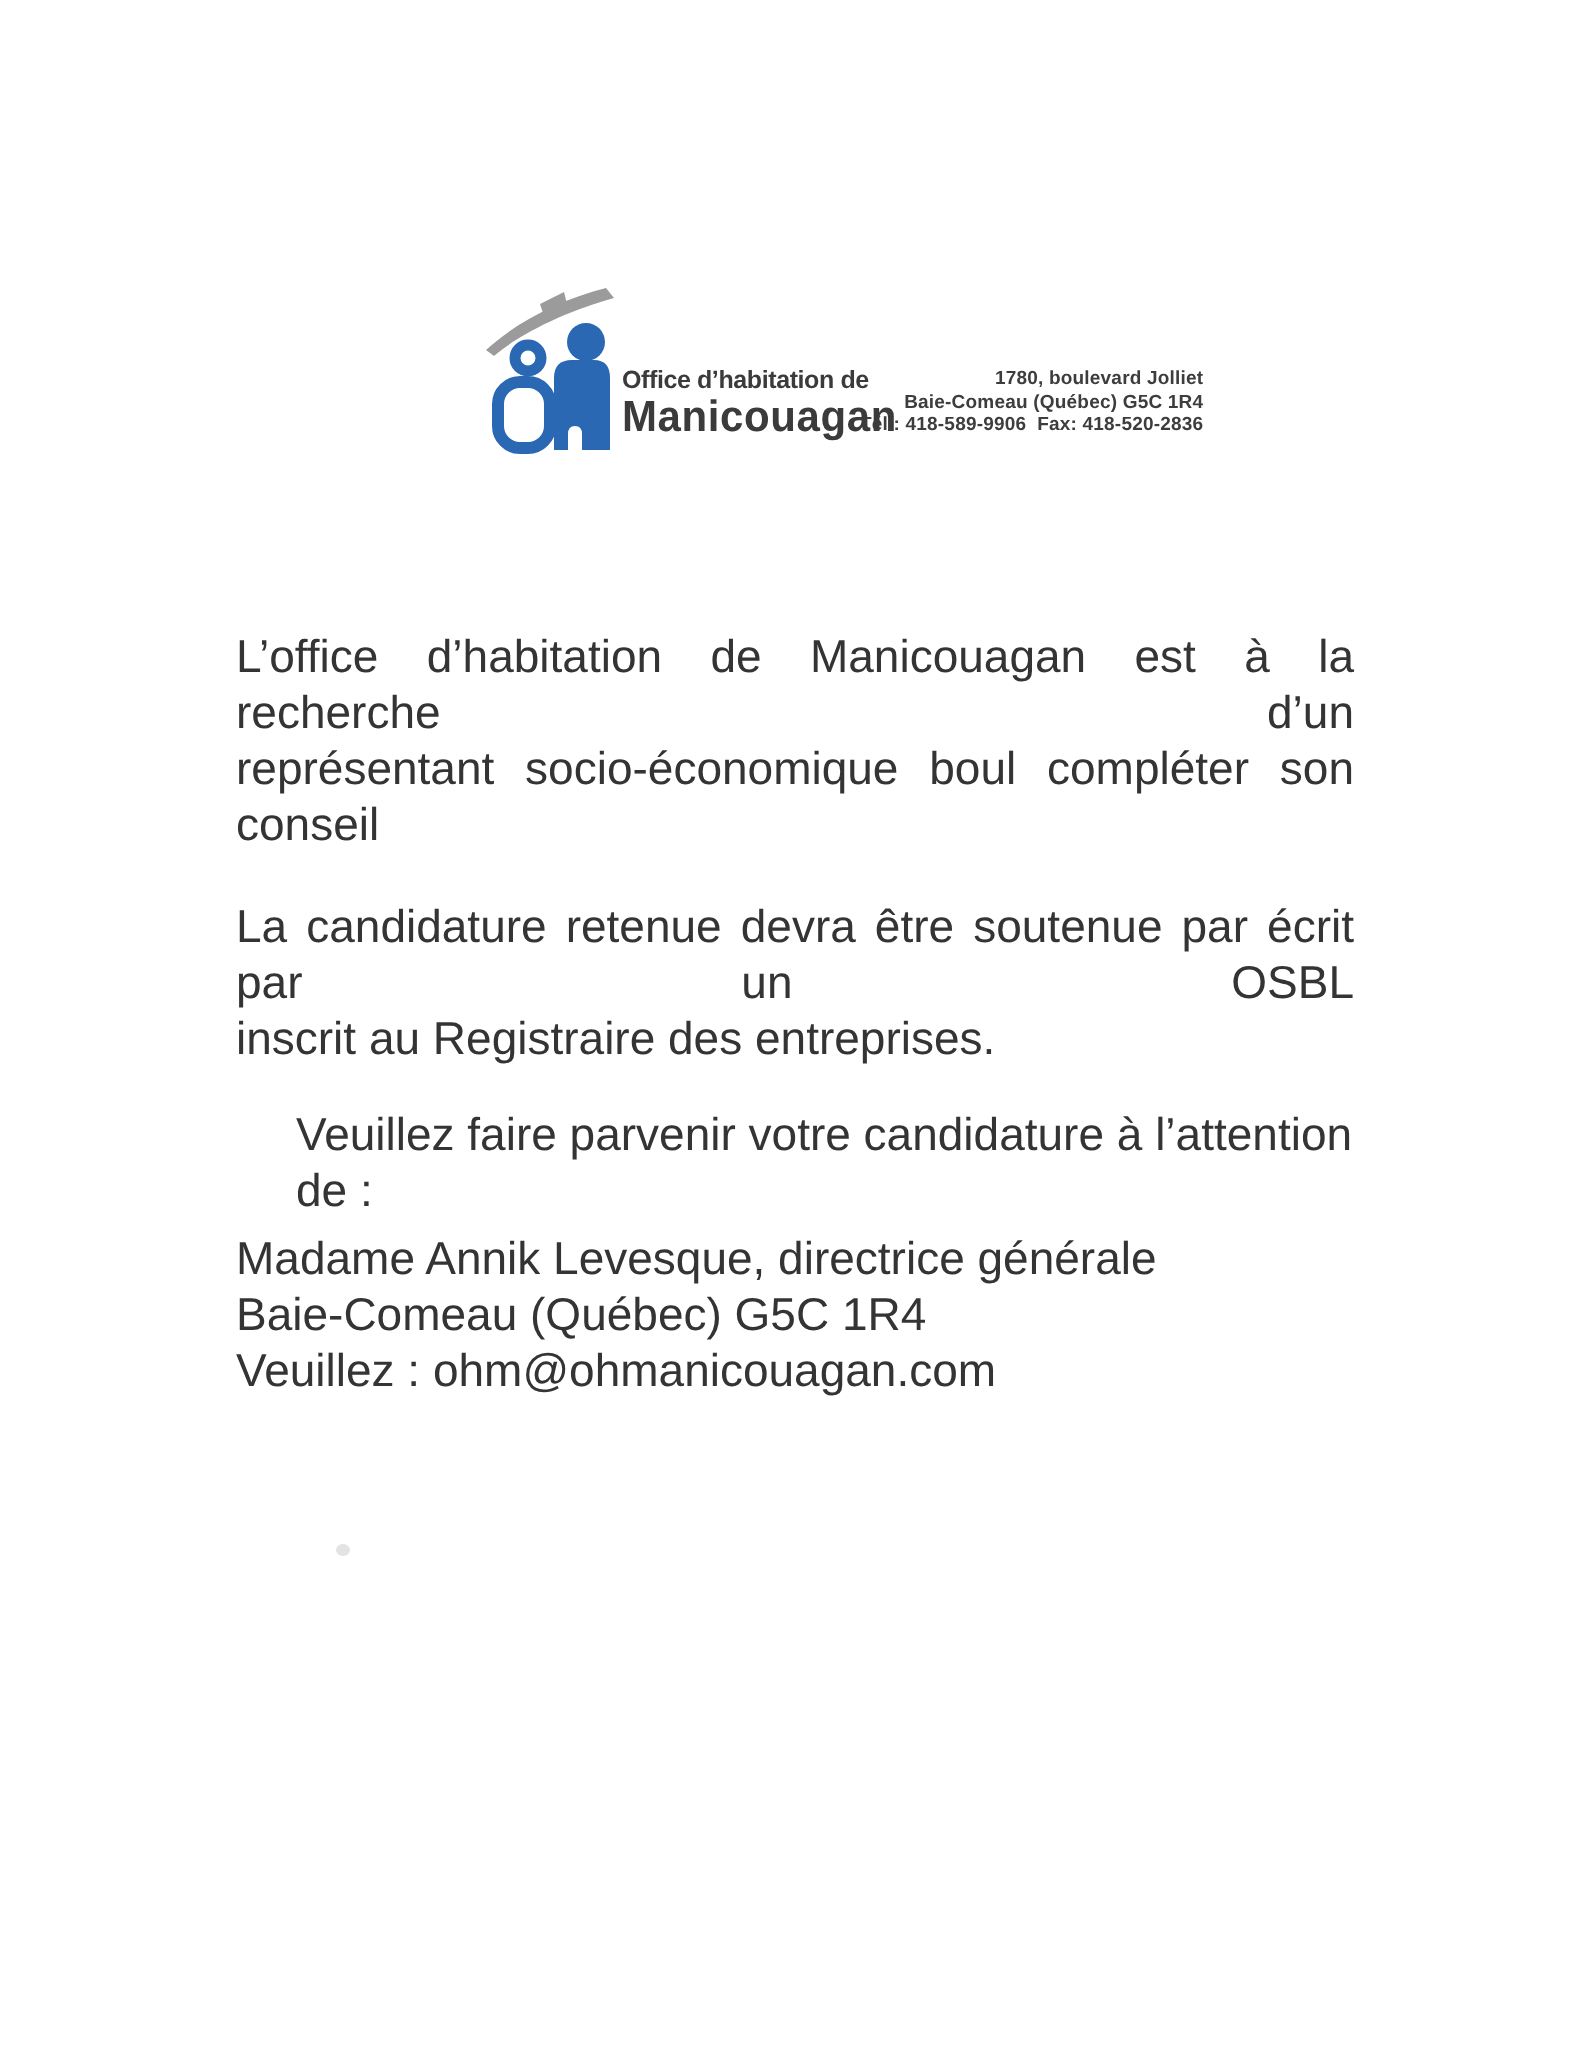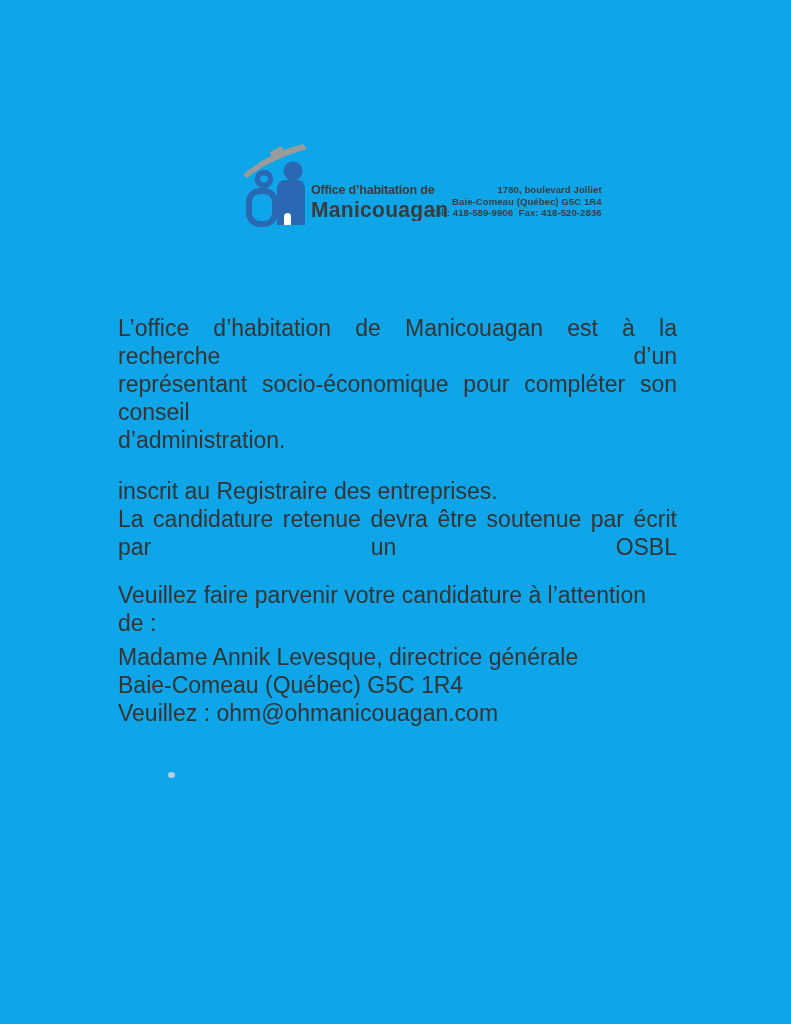--- a/index.html
+++ b/index.html
@@ -5,21 +5,21 @@
   html, body {
     margin: 0;
     padding: 0;
     background: #e8e8e8;
     font-family: "Liberation Sans", sans-serif;
   }
   .page {
     position: relative;
     width: 791px;
     height: 1024px;
-    background: #0ea5e9;
+    background: #ffffff;
     overflow: hidden;
     margin: 0 auto;
   }
 
   
   .logo-mark {
     position: absolute;
     left: 243px;
     top: 142px;
     width: 66px;
@@ -64,21 +64,21 @@
     left: 118px;
     top: 314px;
     width: 559px;
     color: #343434;
     font-size: 23px;
     line-height: 28px;
   }
   .para { margin: 0; }
   .para-1 { margin-bottom: 23px; }
   .para-2 { margin-bottom: 20px; }
-  .para-3 { margin-bottom: 6px; }
+  .para-3 { margin-bottom: 6px; margin-left: 30px; }
   .jline {
     display: block;
     text-align: justify;
     text-align-last: justify;
   }
   .jline.last {
     text-align-last: left;
   }
   .contact-line { display: block; }
 
@@ -124,27 +124,26 @@
   <div class="org-address">
     <div>1780, boulevard Jolliet</div>
     <div>Baie-Comeau (Québec) G5C 1R4</div>
     <div>Tél.: 418-589-9906  Fax: 418-520-2836</div>
   </div>
 
   <main class="content">
 
     <p class="para para-1">
       <span class="jline">L’office d’habitation de Manicouagan est à la recherche d’un</span>
-      <span class="jline">représentant socio-économique pour compléter son conseil</span>
-      <span class="jline last">d’administration.</span>
+      <span class="jline">représentant socio-économique boul compléter son conseil</span>
     </p>
 
     <p class="para para-2">
+      <span class="jline">La candidature retenue devra être soutenue par écrit par un OSBL</span>
       <span class="jline last">inscrit au Registraire des entreprises.</span>
-      <span class="jline">La candidature retenue devra être soutenue par écrit par un OSBL</span>
     </p>
 
     <p class="para para-3">Veuillez faire parvenir votre candidature à l’attention de :</p>
 
     <div class="contact">
       <span class="contact-line">Madame Annik Levesque, directrice générale</span>
       <span class="contact-line">Baie-Comeau (Québec) G5C 1R4</span>
       <span class="contact-line">Veuillez : ohm@ohmanicouagan.com</span>
     </div>
 

